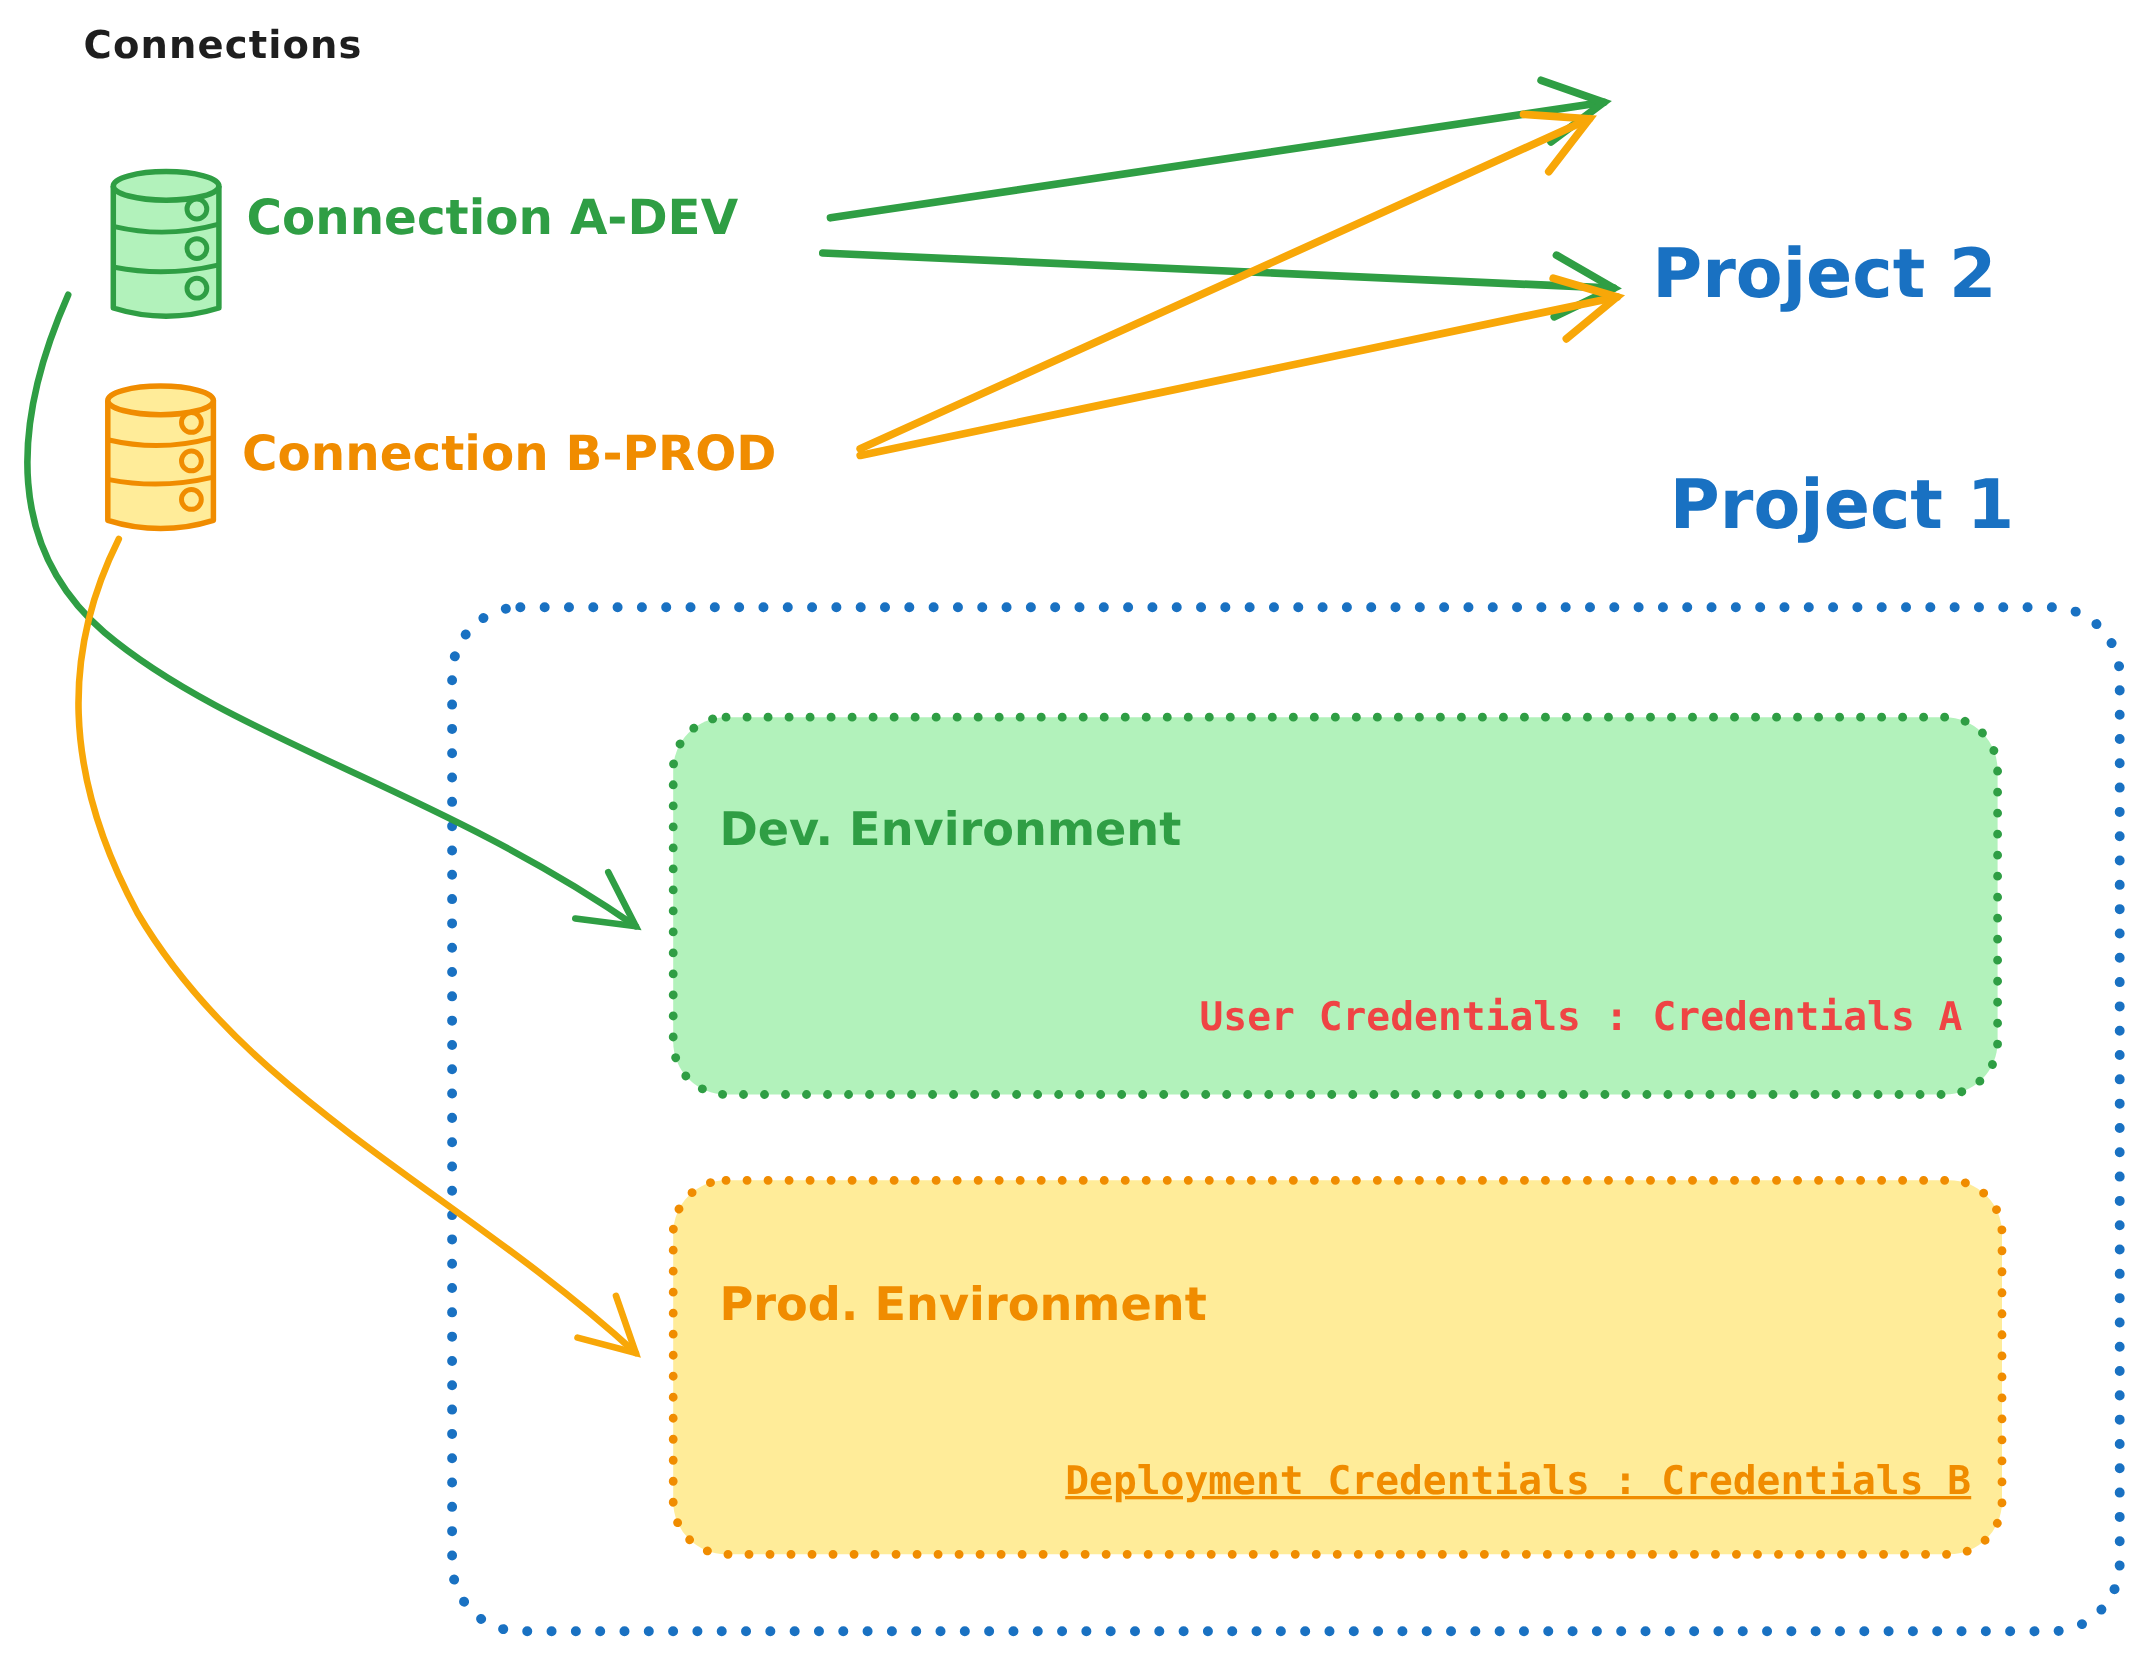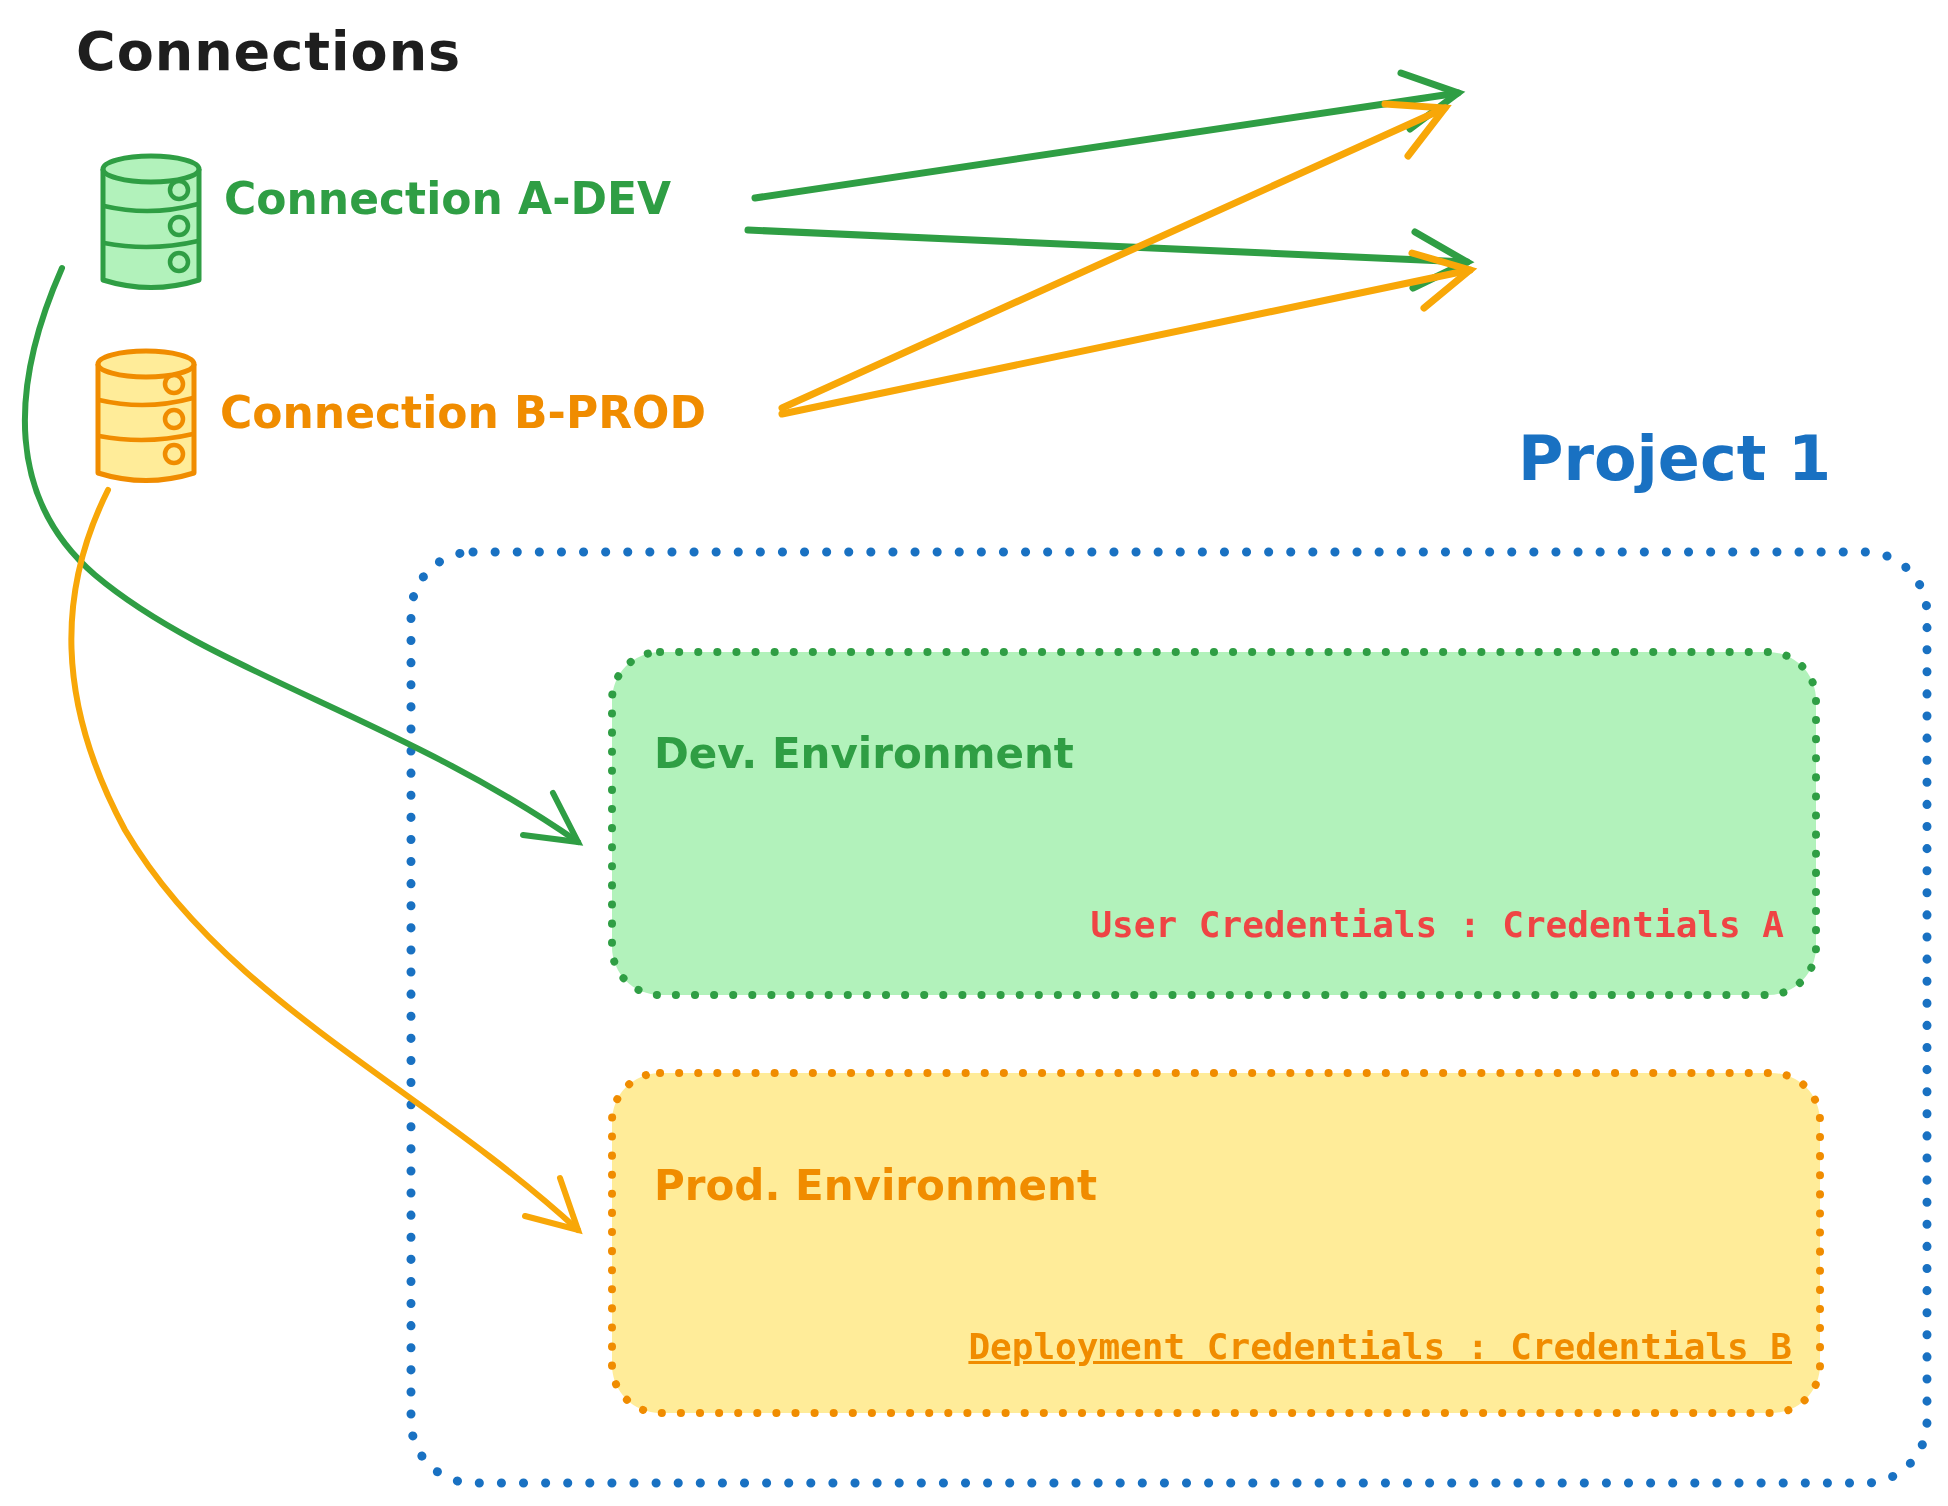--- a/index.html
+++ b/index.html
@@ -5,21 +5,21 @@
   html,body{margin:0;padding:0;background:#ffffff;}
   #canvas{
     position:relative;
     width:1948px;height:1506px;
     background:#ffffff;
     overflow:hidden;
     font-family:"DejaVu Sans", sans-serif;
   }
   #shapes{position:absolute;left:0;top:0;width:100%;height:100%;}
   .label{position:absolute;line-height:1.05;white-space:nowrap;font-weight:bold;}
-  .title{font-size:54px;color:#1e1e1e;letter-spacing:1px;}
+  .title{font-size:35px;color:#1e1e1e;letter-spacing:1px;}
   .conn-label{font-size:44px;}
   .conn-green{color:#2f9e44;left:224px;top:176px;}
   .conn-orange{color:#f08c00;left:220px;top:390px;}
   .project{font-size:62px;color:#1971c2;}
   .env-title{font-size:42px;}
   .env-title.green{color:#2f9e44;left:654px;top:692px;margin-top:40px;}
   .env-title.orange{color:#f08c00;left:654px;top:1164px;}
   .cred{
     font-family:"DejaVu Sans Mono", monospace;
     font-size:36px;font-weight:bold;
@@ -90,20 +90,21 @@
     </g>
   </svg>
 
   <div class="label title" style="left:76px;top:24px;">Connections</div>
 
   <div class="label conn-label conn-green">Connection A-DEV</div>
 
   <div class="label conn-label conn-orange">Connection B-PROD</div>
 
 
+  <div class="label project" style="left:1502px;top:216px;">Project 2</div>
 
   <div class="label project" style="left:1518px;top:426px;">Project 1</div>
 
   <div class="label env-title green">Dev. Environment</div>
 
   <div class="cred green">User Credentials : Credentials A</div>
 
   <div class="label env-title orange">Prod. Environment</div>
 
   <div class="cred orange">Deployment Credentials : Credentials B</div>

